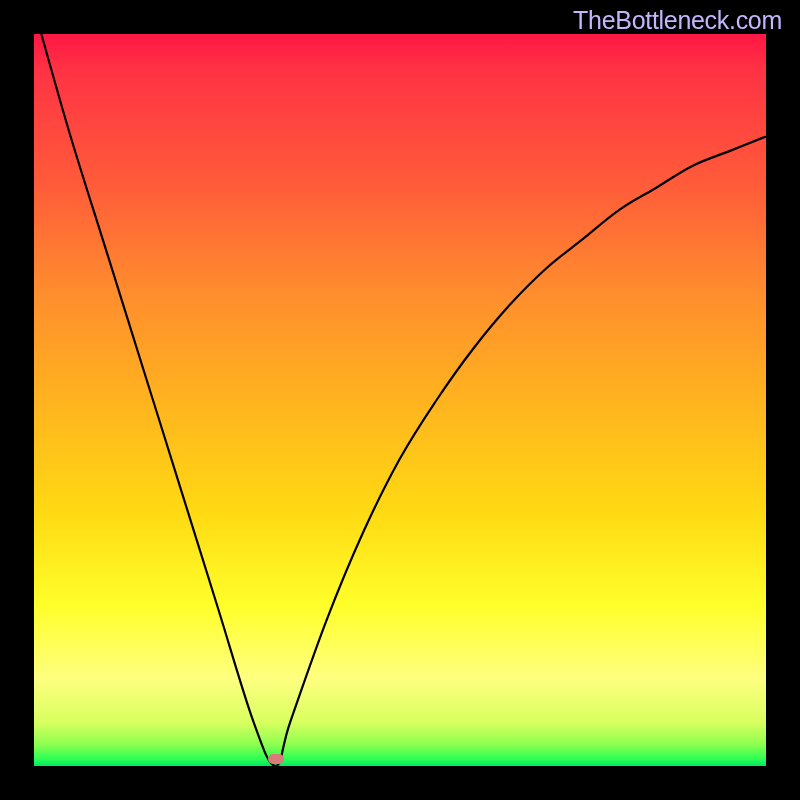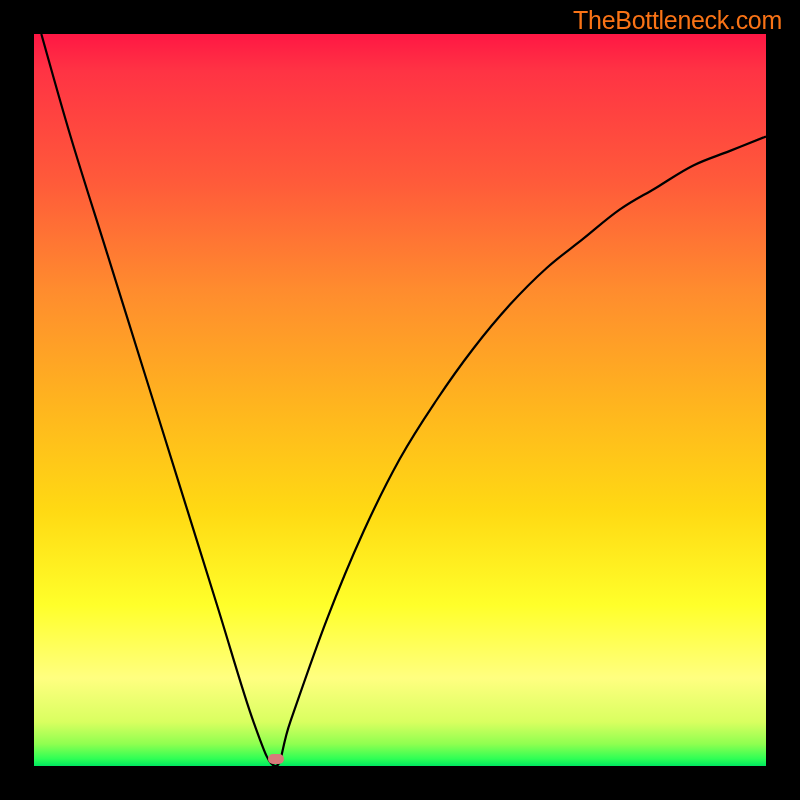--- a/index.html
+++ b/index.html
@@ -8,21 +8,21 @@
     height: 800px;
     background: #000;
     position: relative;
     font-family: Arial, sans-serif;
     overflow: hidden;
   }
   .watermark {
     position: absolute;
     top: 6px;
     right: 18px;
-    color: #f97316;
+    color: #c4b5fd;
     font-size: 25px;
     font-weight: 500;
     z-index: 10;
     letter-spacing: -0.3px;
   }
   .frame {
     position: absolute;
     left: 34px;
     top: 34px;
     width: 732px;

